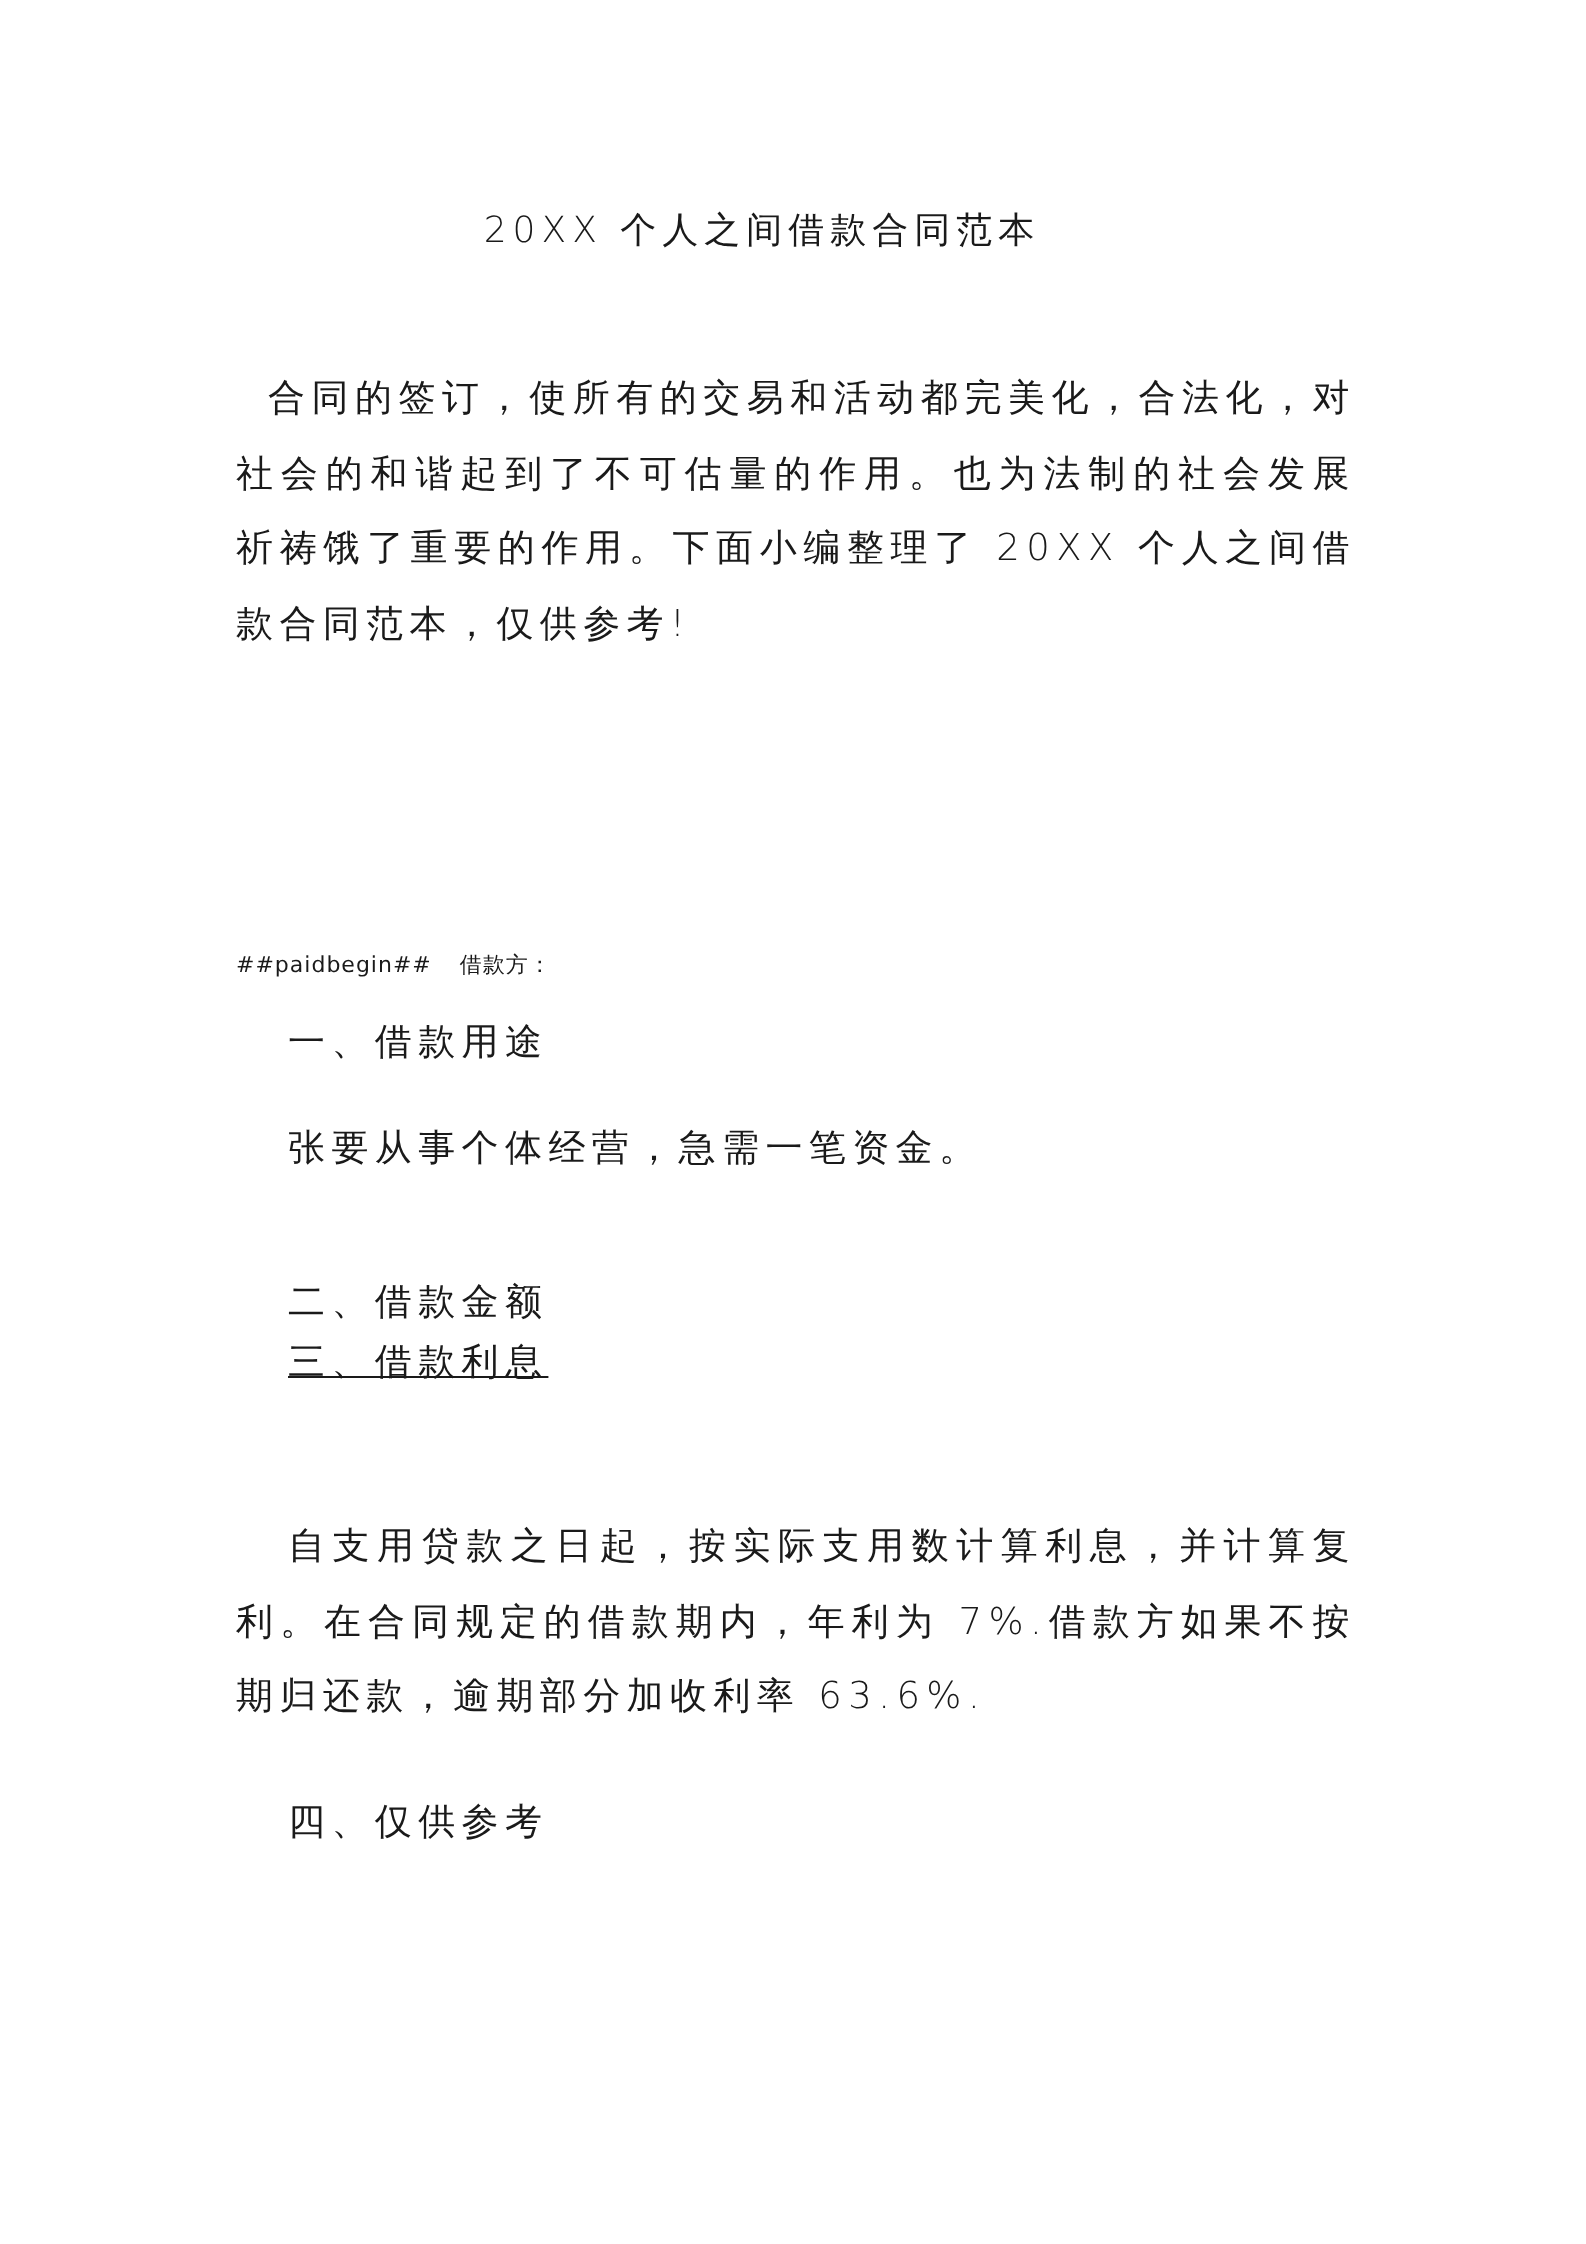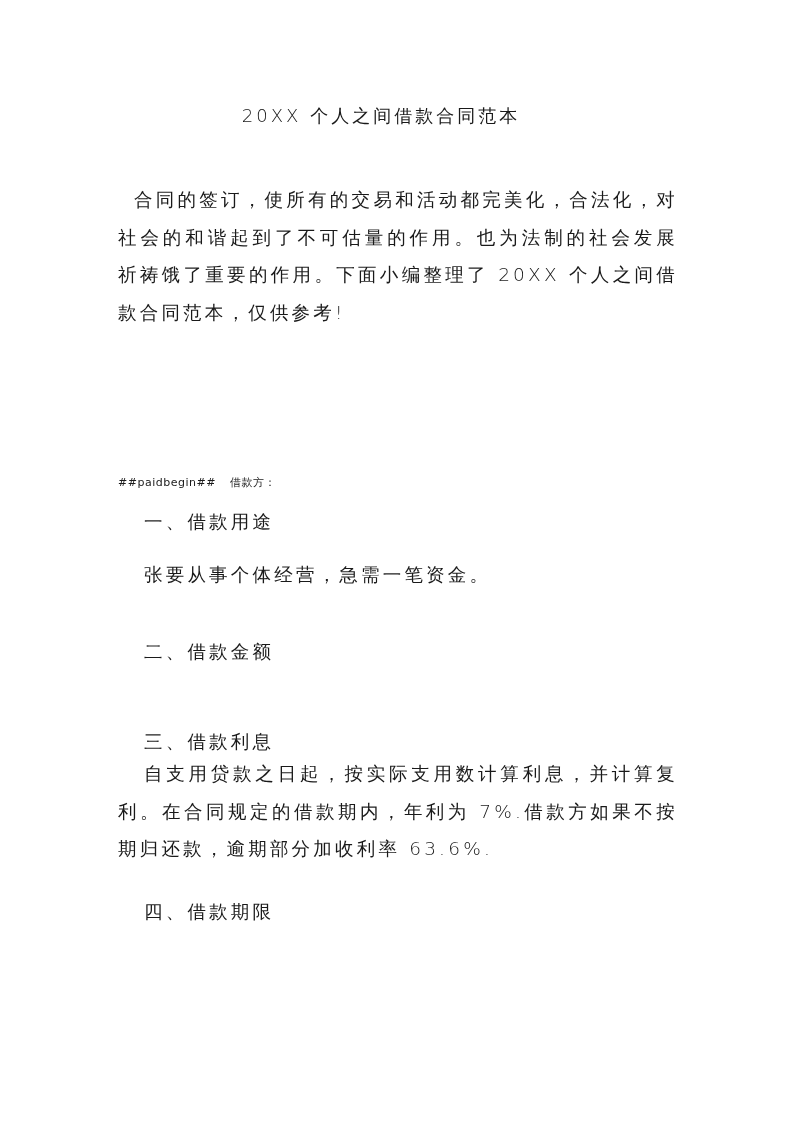--- a/index.html
+++ b/index.html
@@ -67,18 +67,18 @@
 
   <div class="small" style="top:443px;">
     <span>##paidbegin##</span><span class="gap"></span><span>借款方：</span>
   </div>
 
   <div class="para indent2" style="top:503px;">一、借款用途</div>
   <div class="para indent2" style="top:556px;">张要从事个体经营，急需一笔资金。</div>
 
   <div class="para indent2" style="top:589px;margin-top:44px;">二、借款金额</div>
 
-  <div class="para indent2" style="top:723px;">三、借款利息</div>
+  <div class="para indent2" style="top:663px;text-decoration:underline;">三、借款利息</div>
   <div class="para indent2" style="top:755px;">自支用贷款之日起，按实际支用数计算利息，并计算复利。在合同规定的借款期内，年利为 7%.借款方如果不按期归还款，逾期部分加收利率 63.6%.</div>
 
-  <div class="para indent2" style="top:893px;">四、借款期限</div>
+  <div class="para indent2" style="top:893px;">四、仅供参考</div>
 
 </div>
 
 </body></html>

